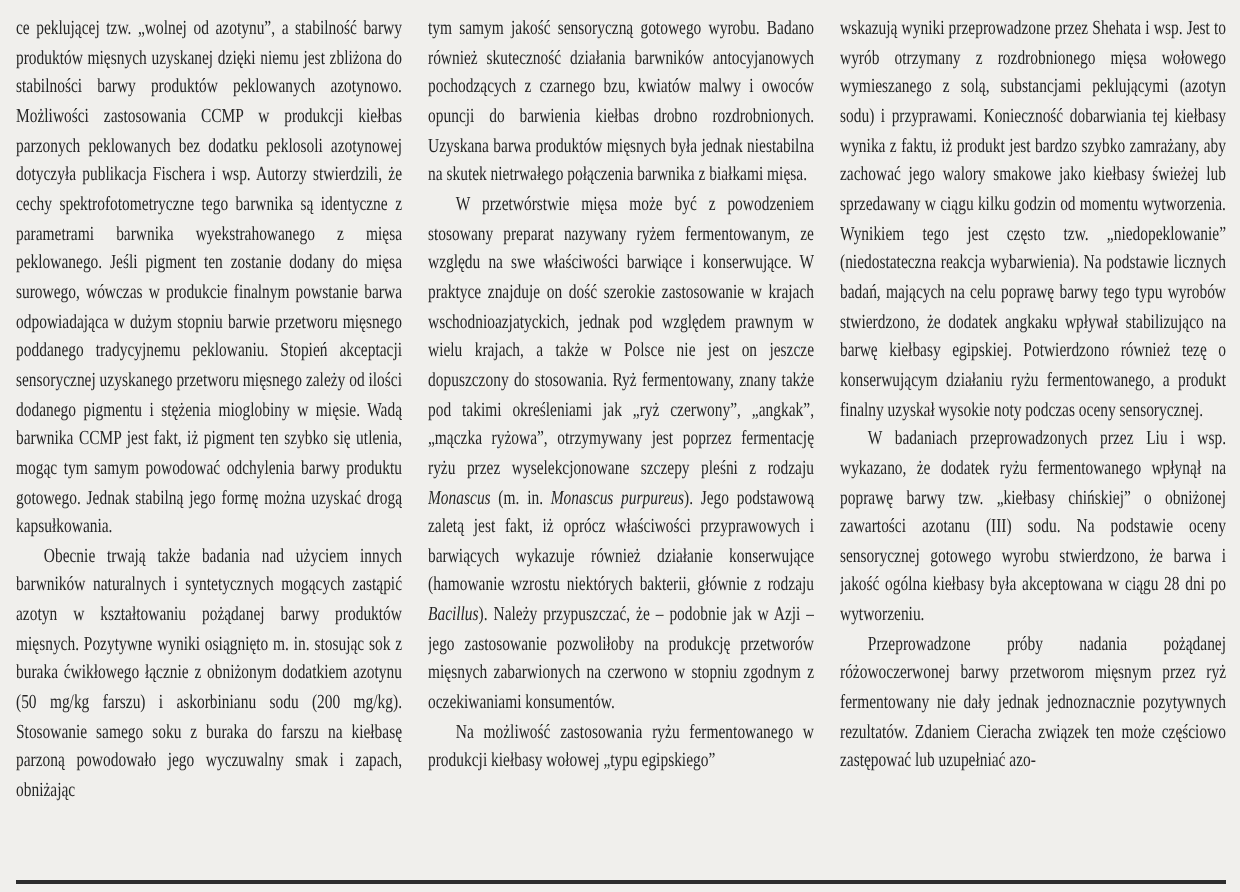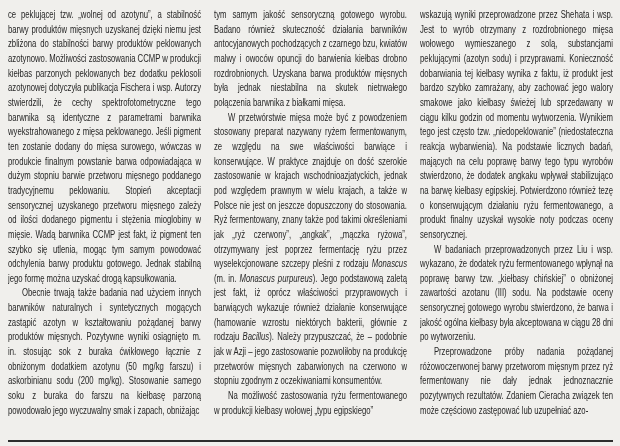--- a/index.html
+++ b/index.html
@@ -16,20 +16,21 @@
   .page {
     position: relative;
     width: 620px;
     height: 446px;
     box-sizing: border-box;
     padding: 8px 6px 0 8px;
   }
   .columns {
     display: flex;
     gap: 13px;
+    font-family: Liberation Serif, serif;
   }
   .col {
     width: 193px;
     height: 428px;
     overflow: hidden;
   }
   .col-inner {
     width: 250px;
     transform: scaleX(0.772);
     transform-origin: 0 0;

